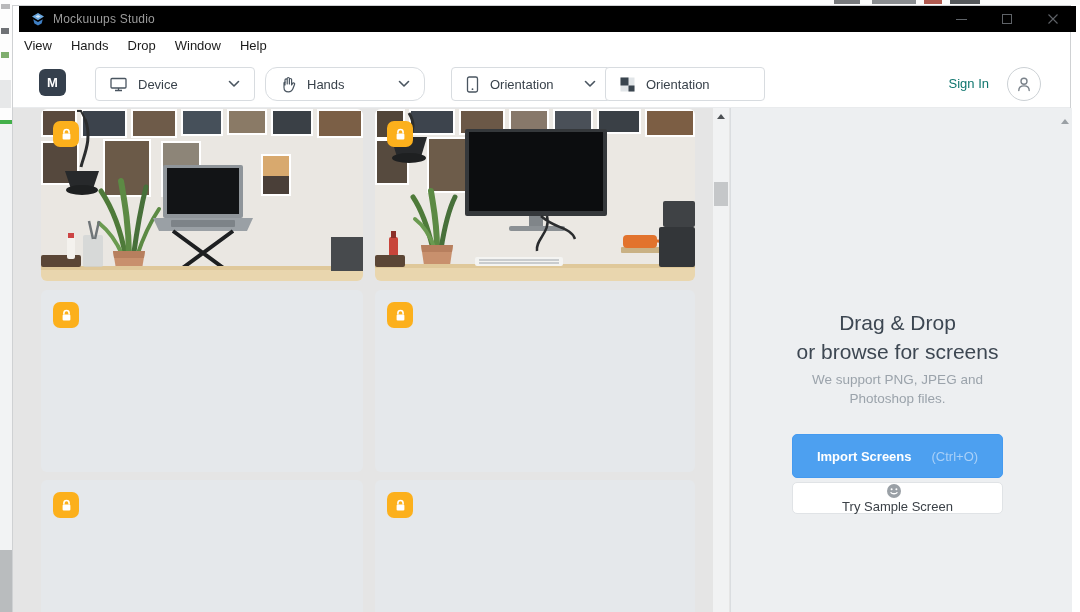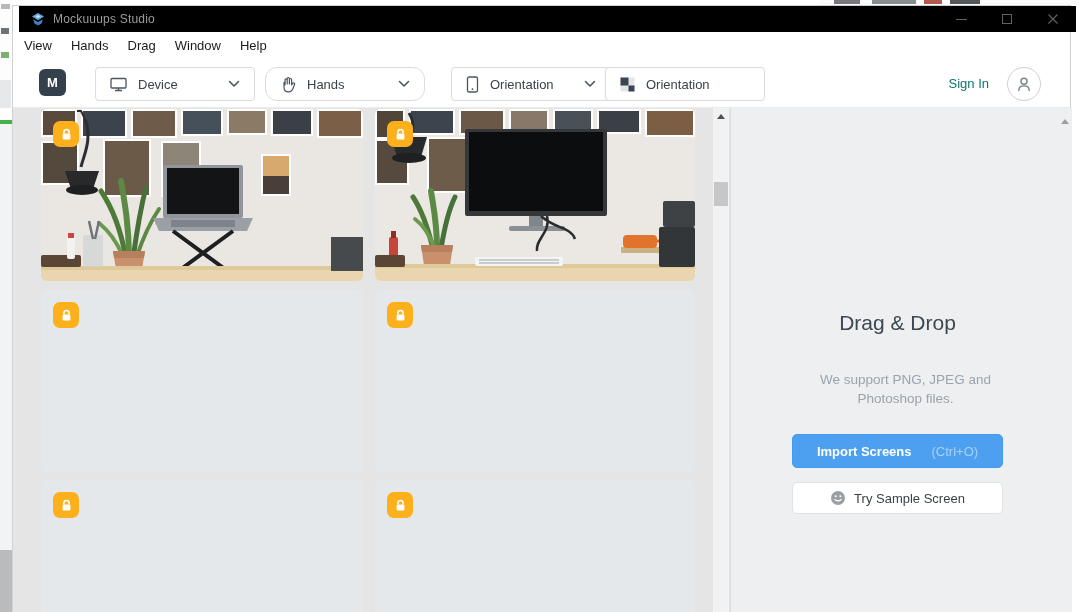--- a/index.html
+++ b/index.html
@@ -74,30 +74,30 @@
   .scroll-up { position:absolute; left:0; top:0; width:16px; height:16px; display:flex; align-items:center; justify-content:center; }
   .tri-up { width:0; height:0; border-left:4px solid transparent; border-right:4px solid transparent; border-bottom:5px solid #4d5155; }
   .scroll-thumb { position:absolute; left:1px; top:74px; width:14px; height:24px; background:#c5c7c9; }
 
   
   .sidepanel { position:absolute; left:717px; top:0; width:342px; height:505px; background:#edeff1;
     border-left:1px solid #dadde0; }
   .sp-inner { position:absolute; left:0; top:0; width:333px; height:505px; }
   .sp-head { position:absolute; top:200px; left:0; width:333px; text-align:center;
     font-size:21px; line-height:29px; color:#3d4752; }
-  .sp-sub { position:absolute; top:262px; left:8px; width:333px; text-align:center;
+  .sp-sub { position:absolute; top:262px; left:0; width:333px; text-align:center;
     font-size:13.5px; line-height:19px; color:#9ba3ab; }
-  .btn-import { position:absolute; top:326px; left:61px; width:211px; height:34px;
+  .btn-import { position:absolute; top:326px; left:61px; width:211px; height:44px;
     background:#4da0f0; border:1px solid #449af0; border-radius:5px; color:#fff;
     display:flex; align-items:center; justify-content:center; font-size:13px; cursor:pointer; }
   .btn-import .main { font-weight:bold; }
   .btn-import .shortcut { margin-left:20px; color:#a9d0f8; }
   .btn-sample { position:absolute; top:374px; left:61px; width:211px; height:32px;
     background:#fff; border:1px solid #e0e3e6; border-radius:5px; color:#3b4147;
-    display:flex; align-items:center; justify-content:center; font-size:13px; cursor:pointer; }
+    display:flex; align-items:center; justify-content:center; font-size:13px; cursor:pointer;flex-direction:column; }
   .btn-sample .smiley { margin-right:8px; display:flex; }
   .sp-scroll-up { position:absolute; right:3px; top:11px; width:0; height:0;
     border-left:4px solid transparent; border-right:4px solid transparent; border-bottom:5px solid #9aa0a5; }
 </style>
 </head>
 <body>
 
 <div class="stage">
 
   <div class="bg-left">
@@ -136,21 +136,21 @@
           <svg width="12" height="12" viewBox="0 0 12 12">
             <path d="M1.5 1.5 L10.5 10.5 M10.5 1.5 L1.5 10.5" stroke="#5f6368" stroke-width="1.1" fill="none"></path>
           </svg>
         </div>
       </div>
     </div>
 
     <div class="menubar">
       <span class="menuitem">View</span>
       <span class="menuitem">Hands</span>
-      <span class="menuitem">Drag</span>
+      <span class="menuitem">Drop</span>
       <span class="menuitem">Window</span>
       <span class="menuitem">Help</span>
     </div>
 
     <div class="toolbar">
       <div class="logo">M</div>
 
       <div class="tbtn" style="left:82px;">
         <svg width="17" height="15" viewBox="0 0 17 15">
           <rect x="1" y="1.5" width="15" height="9.5" rx="1" fill="none" stroke="#4a5560" stroke-width="1.3"></rect>
@@ -396,20 +396,21 @@
         <div class="scroll-up">
             <span class="tri-up"></span>
           </div>
         <div class="scroll-thumb"></div>
       </div>
 
       <div class="sidepanel">
         <div class="sp-inner">
           <div class="sp-head">
             <div>Drag &amp; Drop</div>
+            <div>or browse for screens</div>
           </div>
           <div class="sp-sub">
             <div>We support PNG, JPEG and</div>
             <div>Photoshop files.</div>
           </div>
           <div class="btn-import">
             <span class="main">Import Screens</span>
             <span class="shortcut">(Ctrl+O)</span>
           </div>
           <div class="btn-sample">

